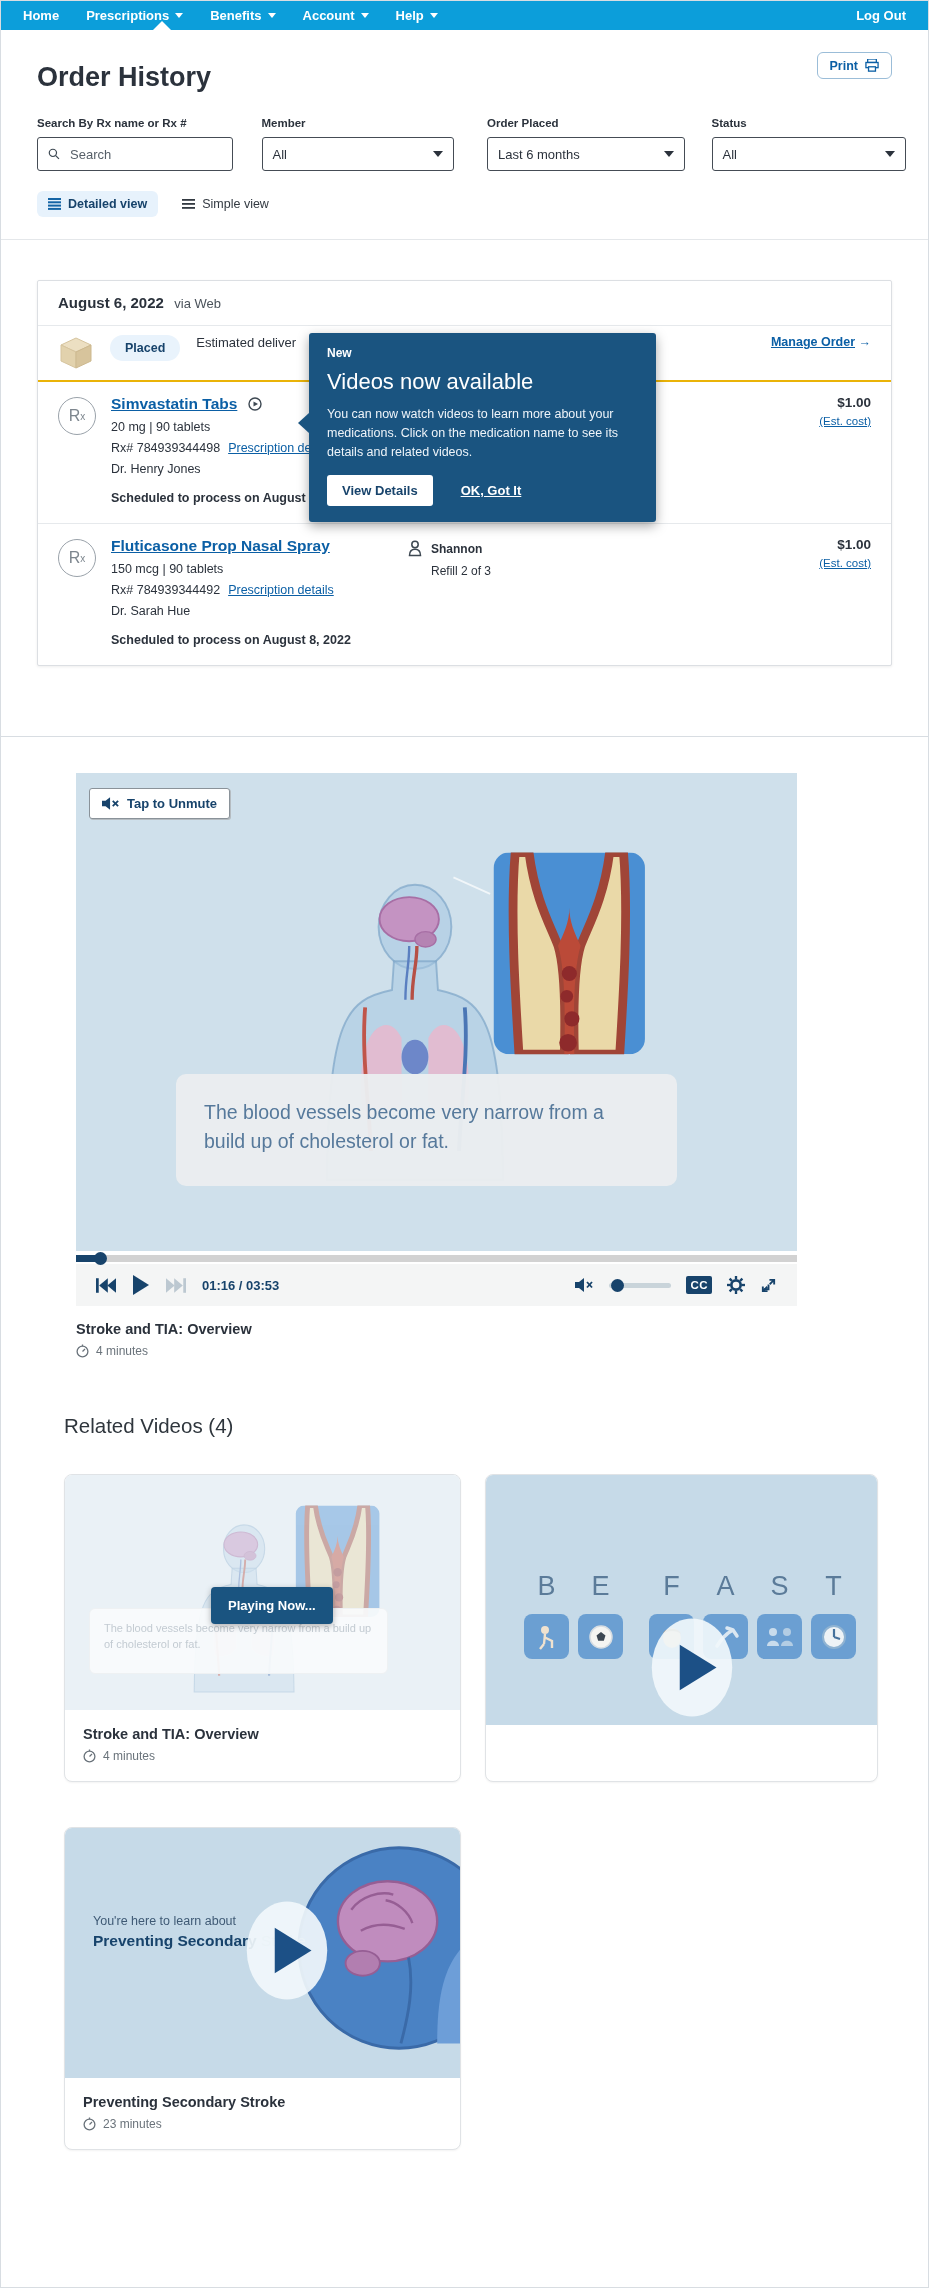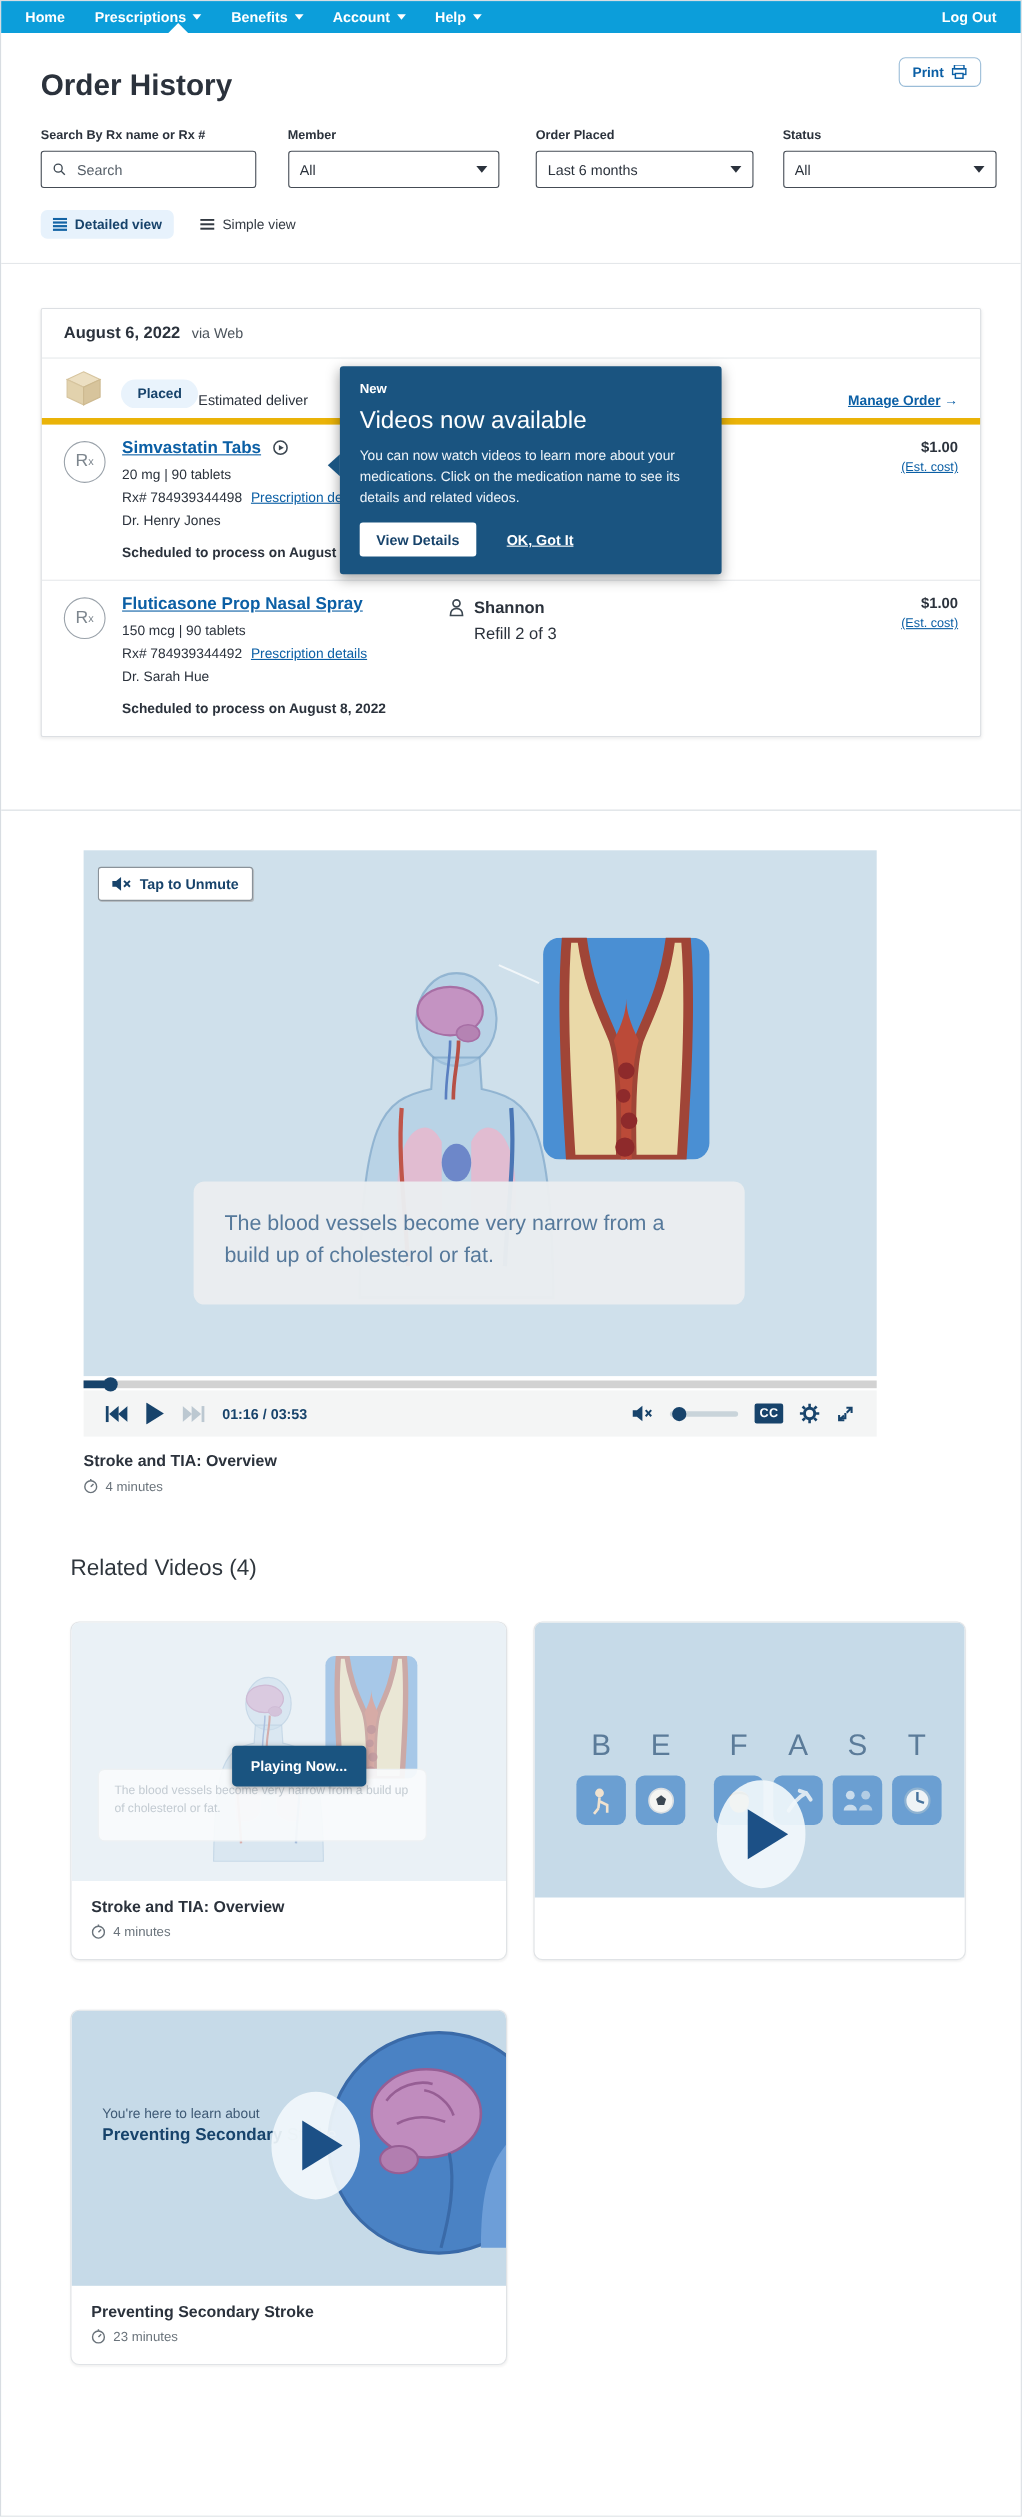--- a/index.html
+++ b/index.html
@@ -30,35 +30,35 @@
   
   .views{display:flex;align-items:center;gap:24px;margin:20px 36px 0;}
   .chip{background:#e7f2fc;border-radius:6px;padding:6px 11px;display:flex;gap:7px;align-items:center;color:#17436B;font-weight:bold;font-size:12.5px;cursor:pointer;}
   .simple-view{display:flex;gap:7px;align-items:center;font-size:12.5px;color:#333a42;cursor:pointer;}
   .divider{height:1px;background:#e4e7ea;margin-top:22px;}
   
   .order-card{margin:40px 36px 0;border:1px solid #dcdfe3;border-radius:2px;box-shadow:0 1px 3px rgba(0,0,0,.07);background:#fff;}
   .order-header{padding:13px 20px;border-bottom:1px solid #e6e9ec;}
   .order-date{font-size:15px;font-weight:bold;}
   .order-via{font-size:13px;color:#4a525a;margin-left:6px;}
-  .status-row{display:flex;align-items:flex-end;padding:9px 20px;border-bottom:6px solid #eab308;}
+  .status-row{display:flex;align-items:flex-start;padding:9px 20px;border-bottom:2px solid #eab308;}
   .badge{background:#e9f3fc;border-radius:14px;padding:6px 15px;font-size:12.5px;font-weight:bold;color:#17436B;margin-left:16px;}
-  .est-text{font-size:13px;color:#2b323c;}
+  .est-text{font-size:13px;color:#2b323c;margin-left:16px;}
   .manage{margin-left:auto;color:#0B5FA5;font-weight:bold;font-size:12.5px;cursor:pointer;}
   .manage .lbl{text-decoration:underline;}
   .rx-row{display:flex;padding:13px 20px 18px;border-bottom:1px solid #e6e9ec;}
   .rx-row.last{border-bottom:none;}
   .rx-badge{width:36px;height:36px;border:1.5px solid #9aa2aa;border-radius:50%;color:#7d868e;display:flex;align-items:center;justify-content:center;font-size:16px;margin-right:15px;margin-top:2px;flex:none;}
   .rx-badge sub{font-size:10px;}
   .rx-main{width:296px;}
   .rx-name{font-size:15.5px;font-weight:bold;color:#0B5FA5;text-decoration:underline;cursor:pointer;}
   .rx-line{font-size:12.5px;color:#2b323c;margin-top:7px;}
   .rx-link{color:#0B5FA5;text-decoration:underline;margin-left:8px;cursor:pointer;}
   .rx-sched{font-size:12.5px;font-weight:bold;margin-top:15px;}
-  .rx-member{width:215px;padding-top:3px;font-size:15px;}
+  .rx-member{width:215px;padding-top:3px;font-size:12px;}
   .member-line{display:flex;align-items:center;gap:8px;font-weight:bold;}
   .refill{margin-top:7px;margin-left:24px;color:#2b323c;}
   .rx-price{margin-left:auto;text-align:right;}
   .price{font-size:13.5px;font-weight:bold;}
   .est-cost{font-size:11.5px;color:#0B5FA5;text-decoration:underline;margin-top:5px;cursor:pointer;}
   
   .tooltip{position:absolute;left:308px;top:297px;width:347px;background:#1A5480;border-radius:3px;
            padding:13px 18px 16px;box-shadow:0 4px 12px rgba(0,0,0,.35);color:#fff;z-index:6;box-sizing:border-box;margin-top:35px;}
   .tt-arrow{position:absolute;left:-11px;top:80px;width:0;height:0;border-top:10px solid transparent;border-bottom:10px solid transparent;border-right:11px solid #1A5480;}
   .tt-tag{font-size:12px;font-weight:bold;}

